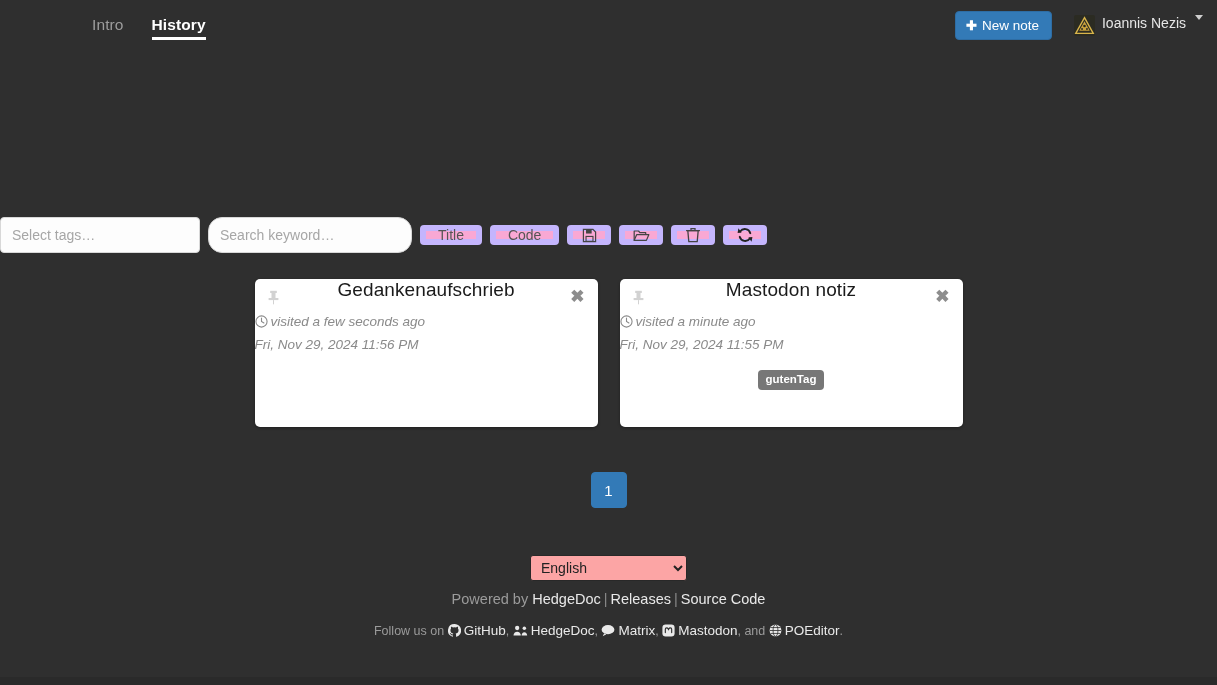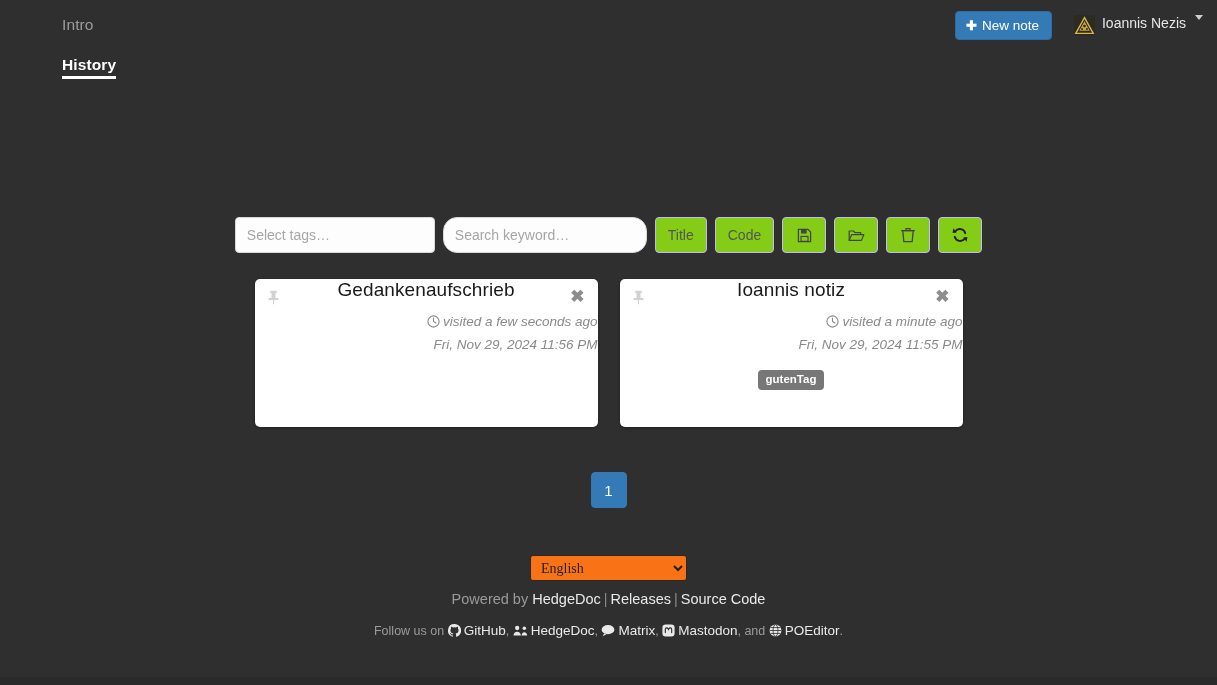--- a/index.html
+++ b/index.html
@@ -23,22 +23,21 @@
     display: flex;
     align-items: center;
     padding: 0 14px 0 0;
     background: #2f2f2f;
     position: relative;
   }
   .nav-left {
     display: flex;
     align-items: flex-start;
     height: 51px;
-    padding-left: 62px;
-    flex-direction: column;
+    padding-left: 92px;
   }
   .nav-tab {
     font-size: 15.5px;
     padding: 16px 0 2px 0;
     margin-right: 28px;
     color: #9d9d9d;
     cursor: pointer;
     border-bottom: 3px solid transparent;
     line-height: 1.2;
     letter-spacing: 0.1px;
@@ -97,43 +96,42 @@
   }
 
   
   .content {
     padding-top: 166px;
   }
 
   
   .toolbar {
     display: flex;
-    justify-content: center;
     align-items: center;
     gap: 8px;
   }
   .field {
     height: 36px;
     background: #fdfdfd;
     border: 1px solid #d8d8d8;
     border-radius: 4px;
     font-size: 14px;
     color: #555;
     padding: 0 11px;
     font-family: "Liberation Sans", sans-serif;
     outline: none;
   }
   .field::placeholder { color: #a6a6a6; }
   .field-tags { width: 200px; }
   .field-search { width: 204px; border-radius: 14px; }
   .tb-btn {
-    height: 36px;
+    height: 20px;
     min-width: 46px;
-    background: #84cc16;
-    border: 1px solid #c4b5fd;
+    background: #f9a8d4;
+    border: 6px solid #c4b5fd;
     border-radius: 4px;
     color: #555555;
     font-size: 14px;
     padding: 0 12px;
     cursor: pointer;
     display: flex;
     align-items: center;
     justify-content: center;
     font-family: "Liberation Sans", sans-serif;
   }
@@ -176,21 +174,21 @@
     font-family: "Liberation Sans", sans-serif;
   }
   .note-title {
     text-align: center;
     font-size: 19px;
     color: #1a1a1a;
     font-weight: normal;
     letter-spacing: 0.1px;
   }
   .note-meta {
-    text-align: right;
+    text-align: left;
     font-size: 13.5px;
     color: #8a8a8a;
     font-style: italic;
     margin-top: 11px;
     line-height: 1.55;
   }
   .note-meta .clock {
     display: inline-block;
     vertical-align: -2px;
     margin-right: 3px;
@@ -230,29 +228,29 @@
     cursor: pointer;
     font-family: "Liberation Sans", sans-serif;
   }
 
   
   .footer {
     margin-top: 47px;
     text-align: center;
   }
   .lang-select {
-    background: #f97316;
+    background: #fca5a5;
     border: 1px solid #282828;
     border-radius: 3px;
     color: #222;
     font-size: 14px;
     width: 157px;
     height: 26px;
     padding: 2px 6px;
-    font-family: Liberation Serif, serif;
+    font-family: Liberation Sans, sans-serif;
     cursor: pointer;
   }
   .powered {
     margin-top: 10px;
     font-size: 14.5px;
     color: #9b9b9b;
   }
   .powered a {
     color: #e9e9e9;
     text-decoration: none;
@@ -380,21 +378,21 @@
     <div class="note-card">
       <span class="pin-icon">
         <svg width="13" height="15" viewBox="0 0 13 15">
           <rect x="3.2" y="0.8" width="6.6" height="2.2" fill="#d2d2d2"></rect>
           <rect x="4.5" y="3" width="4" height="5" fill="#d2d2d2"></rect>
           <rect x="1.6" y="8" width="9.8" height="2.1" fill="#d2d2d2"></rect>
           <rect x="6" y="10.1" width="1" height="4.2" fill="#d2d2d2"></rect>
         </svg>
       </span>
       <span class="close-icon">✖</span>
-      <div class="note-title">Ioannis notiz</div>
+      <div class="note-title">Mastodon notiz</div>
       <div class="note-meta">
         <span class="clock">
           <svg width="13" height="13" viewBox="0 0 14 14">
             <circle cx="7" cy="7" r="6" fill="none" stroke="#8a8a8a" stroke-width="1.2"></circle>
             <path d="M7 3.4V7l2.6 1.6" fill="none" stroke="#8a8a8a" stroke-width="1.2" stroke-linecap="round"></path>
           </svg>
         </span><span>visited a minute ago</span>
         <br>
         <span>Fri, Nov 29, 2024 11:55 PM</span>
       </div>

